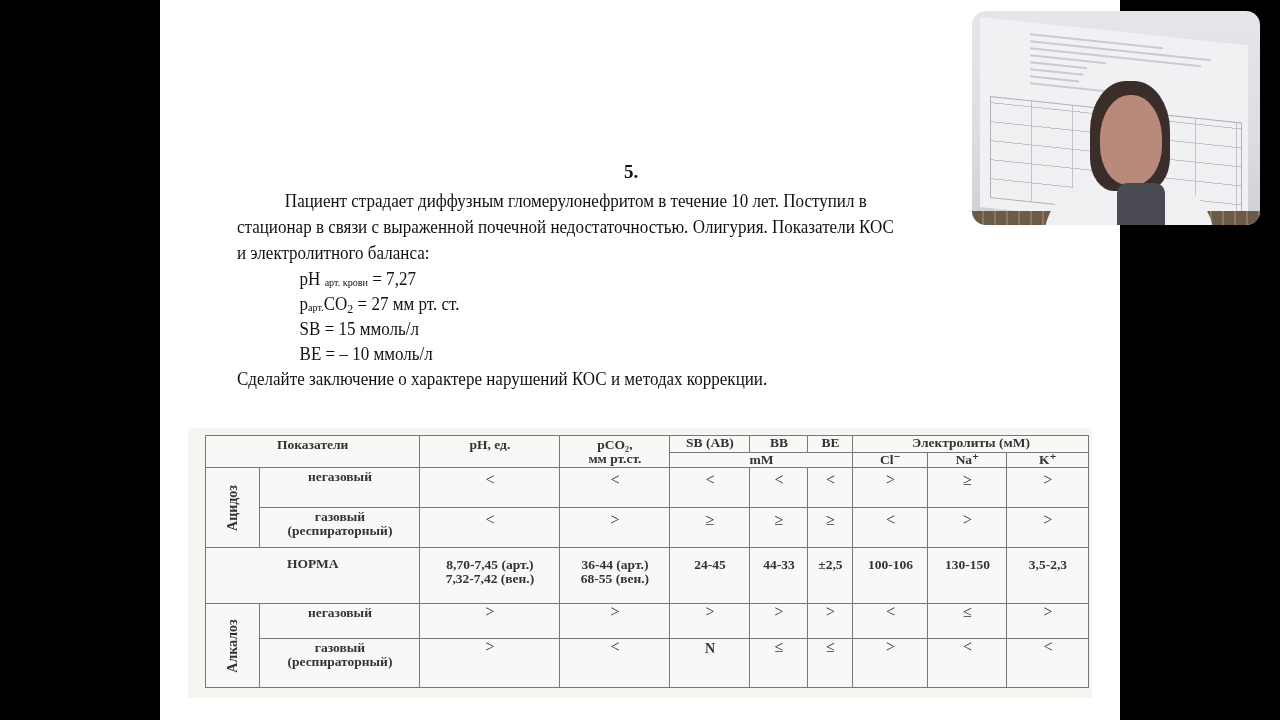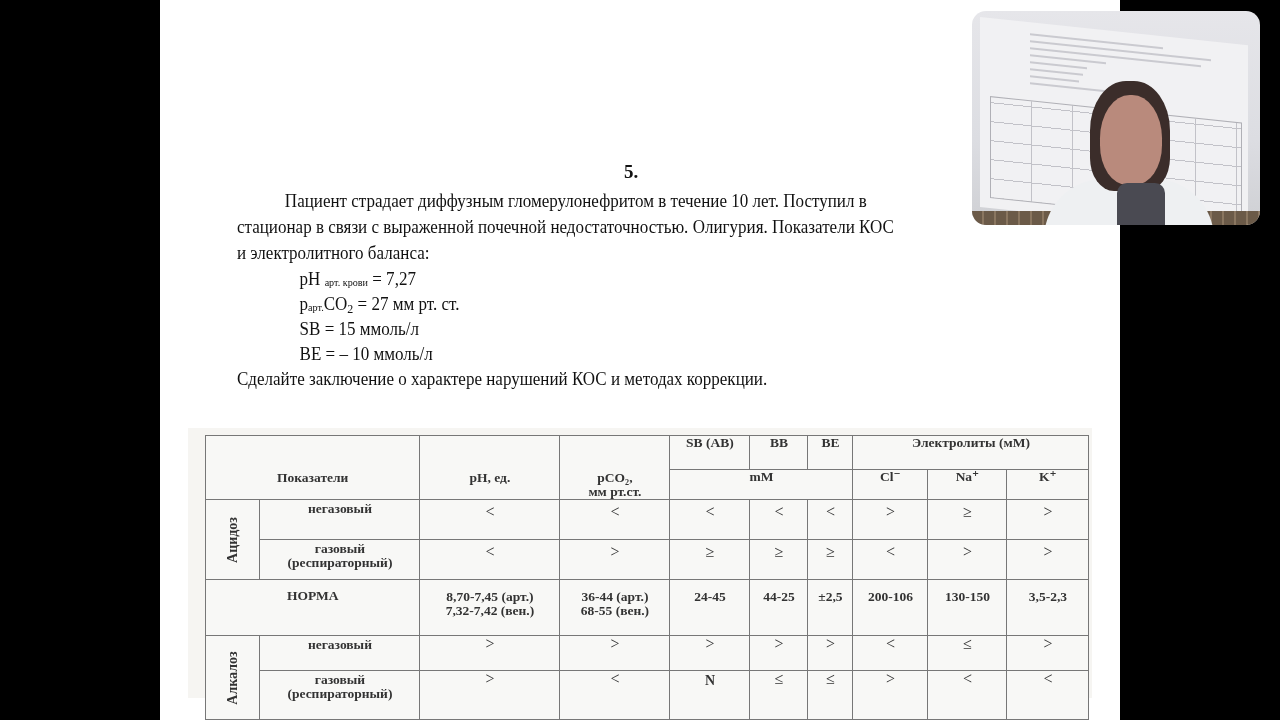--- a/index.html
+++ b/index.html
@@ -45,21 +45,21 @@
     border: 1.5px solid #777; text-align: center; padding: 0; line-height: 14px;
     vertical-align: top;
   }
   table.kos td.mid { vertical-align: middle; }
   .sym { font-weight: normal; font-size: 16px; color: #333; display: inline-block; padding-top: 5px; }
   .sym.b { font-weight: bold; font-size: 14px; }
   .rot {
     display: inline-block; transform: rotate(-90deg); white-space: nowrap;
     font-size: 14px;
   }
-  .hdr-lbl { padding-top: 2px; display: block; margin-top: 33px; }
+  .hdr-lbl { padding-top: 2px; display: block; }
   .row-lbl { padding-top: 2px; display: block; text-align: center; }
   .norm { padding-top: 4px; display: block; }
 
   .webcam {
     position: absolute; left: 972px; top: 11px; width: 288px; height: 214px;
     border-radius: 14px; overflow: hidden;
     background: linear-gradient(180deg, #e6e6ea 0%, #dcdde2 60%, #cfd0d4 100%);
   }
   .cam-screen {
     position: absolute; left: 8px; top: 6px; width: 268px; height: 190px;
@@ -192,27 +192,27 @@
               <span style="display:block">7,32-7,42 (вен.)</span>
             </td>
         <td>
               <span class="norm" style="padding-top:10px">36-44 (арт.)</span>
               <span style="display:block">68-55 (вен.)</span>
             </td>
         <td>
               <span class="norm" style="padding-top:10px">24-45</span>
             </td>
         <td>
-              <span class="norm" style="padding-top:10px">44-25</span>
+              <span class="norm" style="padding-top:10px">44-33</span>
             </td>
         <td>
               <span class="norm" style="padding-top:10px">±2,5</span>
             </td>
         <td>
-              <span class="norm" style="padding-top:10px">200-106</span>
+              <span class="norm" style="padding-top:10px">100-106</span>
             </td>
         <td>
               <span class="norm" style="padding-top:10px">130-150</span>
             </td>
         <td>
               <span class="norm" style="padding-top:10px">3,5-2,3</span>
             </td>
       </tr>
 
       <tr style="height:35px">

